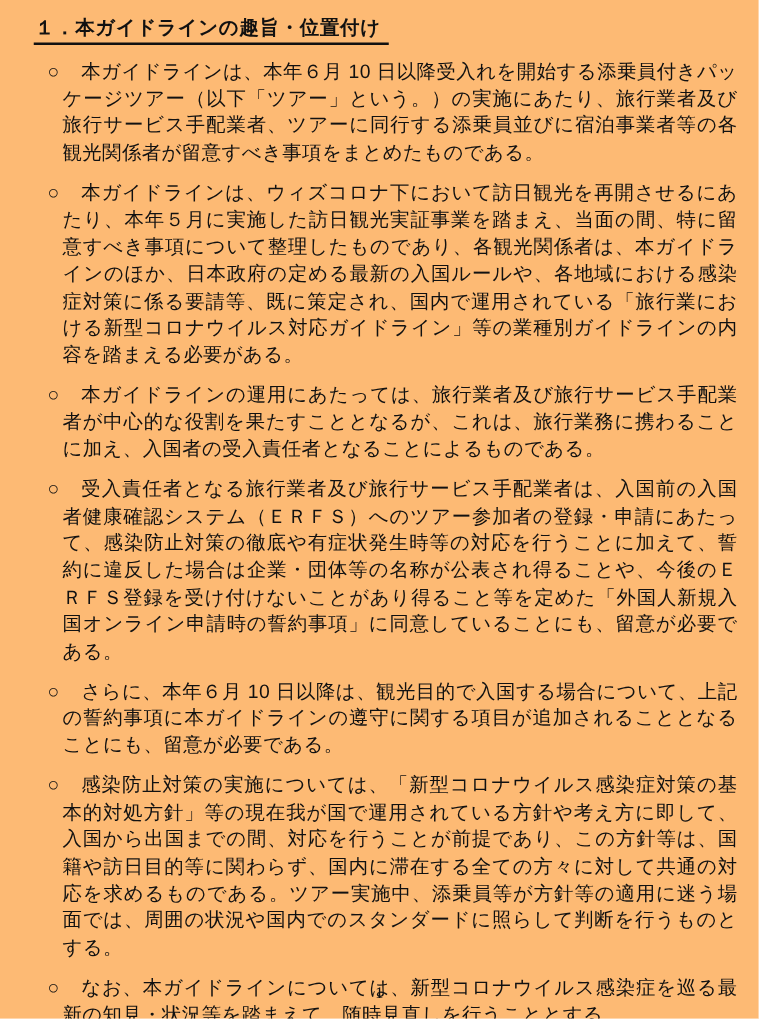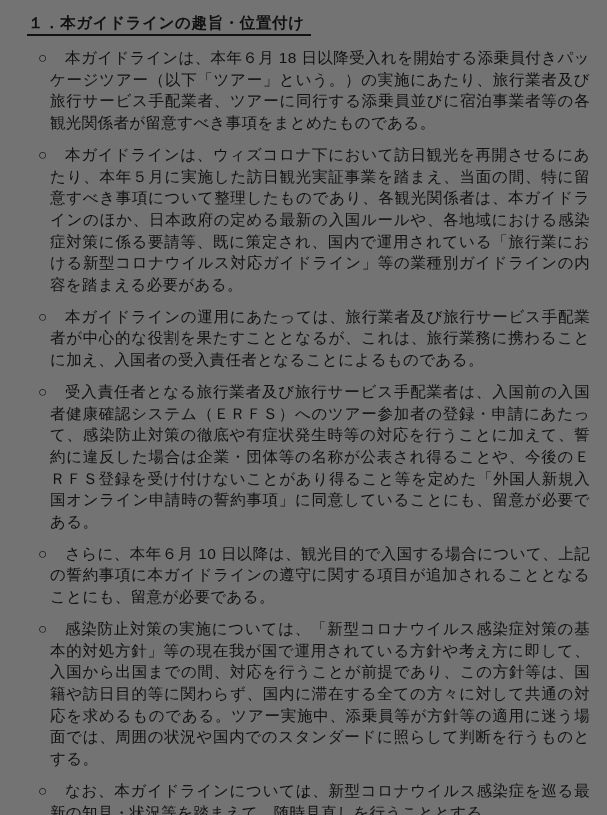--- a/index.html
+++ b/index.html
@@ -5,21 +5,21 @@
   html, body {
     margin: 0;
     padding: 0;
     background: #ffffff;
   }
   .page {
     position: relative;
     width: 607px;
     height: 815px;
     box-sizing: border-box;
-    background: #737373;
+    background: #fdba74;
     color: #111111;
     font-family: "Liberation Sans", sans-serif;
     padding: 14px 17px 0 38px;
     overflow: hidden;
   }
   .doc-title {
     display: inline-block;
     margin: 0 0 11px -11px;
     padding: 0 6px 2px 1px;
     font-size: 15.5px;
@@ -63,21 +63,21 @@
 </style>
 </head>
 <body>
 
 <div class="page">
 
   <h1 class="doc-title">１．本ガイドラインの趣旨・位置付け</h1>
 
   <div class="para">
     <span class="marker">○</span>
-    <span class="ptext">本ガイドラインは、本年６月 18 日以降受入れを開始する添乗員付きパッケージツアー（以下「ツアー」という。）の実施にあたり、旅行業者及び旅行サービス手配業者、ツアーに同行する添乗員並びに宿泊事業者等の各観光関係者が留意すべき事項をまとめたものである。</span>
+    <span class="ptext">本ガイドラインは、本年６月 10 日以降受入れを開始する添乗員付きパッケージツアー（以下「ツアー」という。）の実施にあたり、旅行業者及び旅行サービス手配業者、ツアーに同行する添乗員並びに宿泊事業者等の各観光関係者が留意すべき事項をまとめたものである。</span>
   </div>
 
   <div class="para">
     <span class="marker">○</span>
     <span class="ptext">本ガイドラインは、ウィズコロナ下において訪日観光を再開させるにあたり、本年５月に実施した訪日観光実証事業を踏まえ、当面の間、特に留意すべき事項について整理したものであり、各観光関係者は、本ガイドラインのほか、日本政府の定める最新の入国ルールや、各地域における感染症対策に係る要請等、既に策定され、国内で運用されている「旅行業における新型コロナウイルス対応ガイドライン」等の業種別ガイドラインの内容を踏まえる必要がある。</span>
   </div>
 
   <div class="para">
     <span class="marker">○</span>
     <span class="ptext">本ガイドラインの運用にあたっては、旅行業者及び旅行サービス手配業者が中心的な役割を果たすこととなるが、これは、旅行業務に携わることに加え、入国者の受入責任者となることによるものである。</span>

